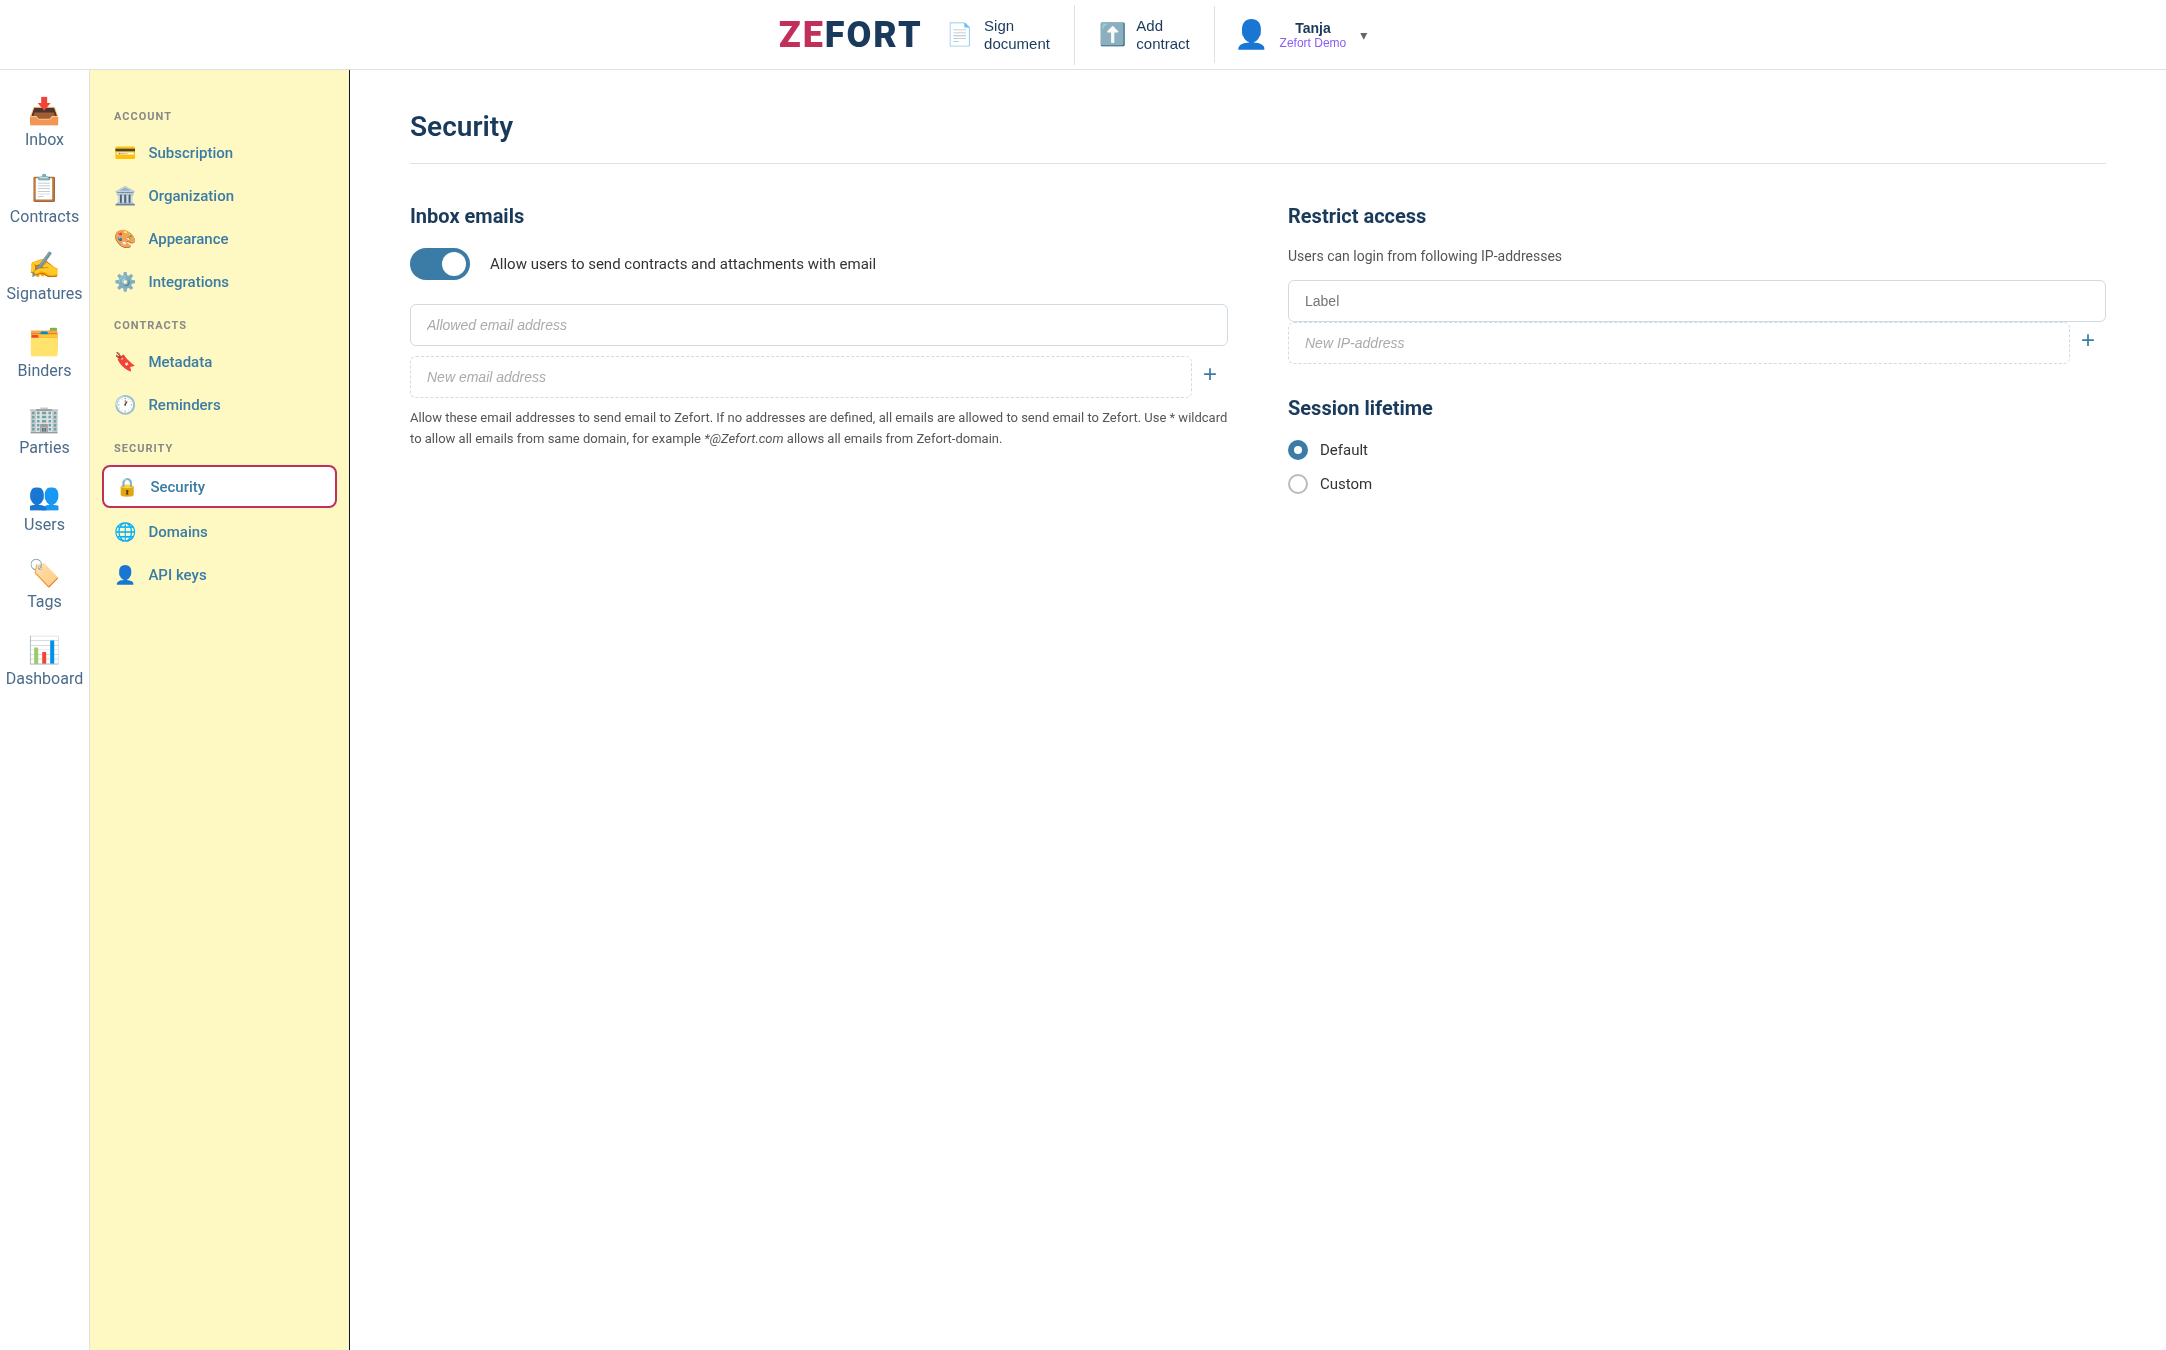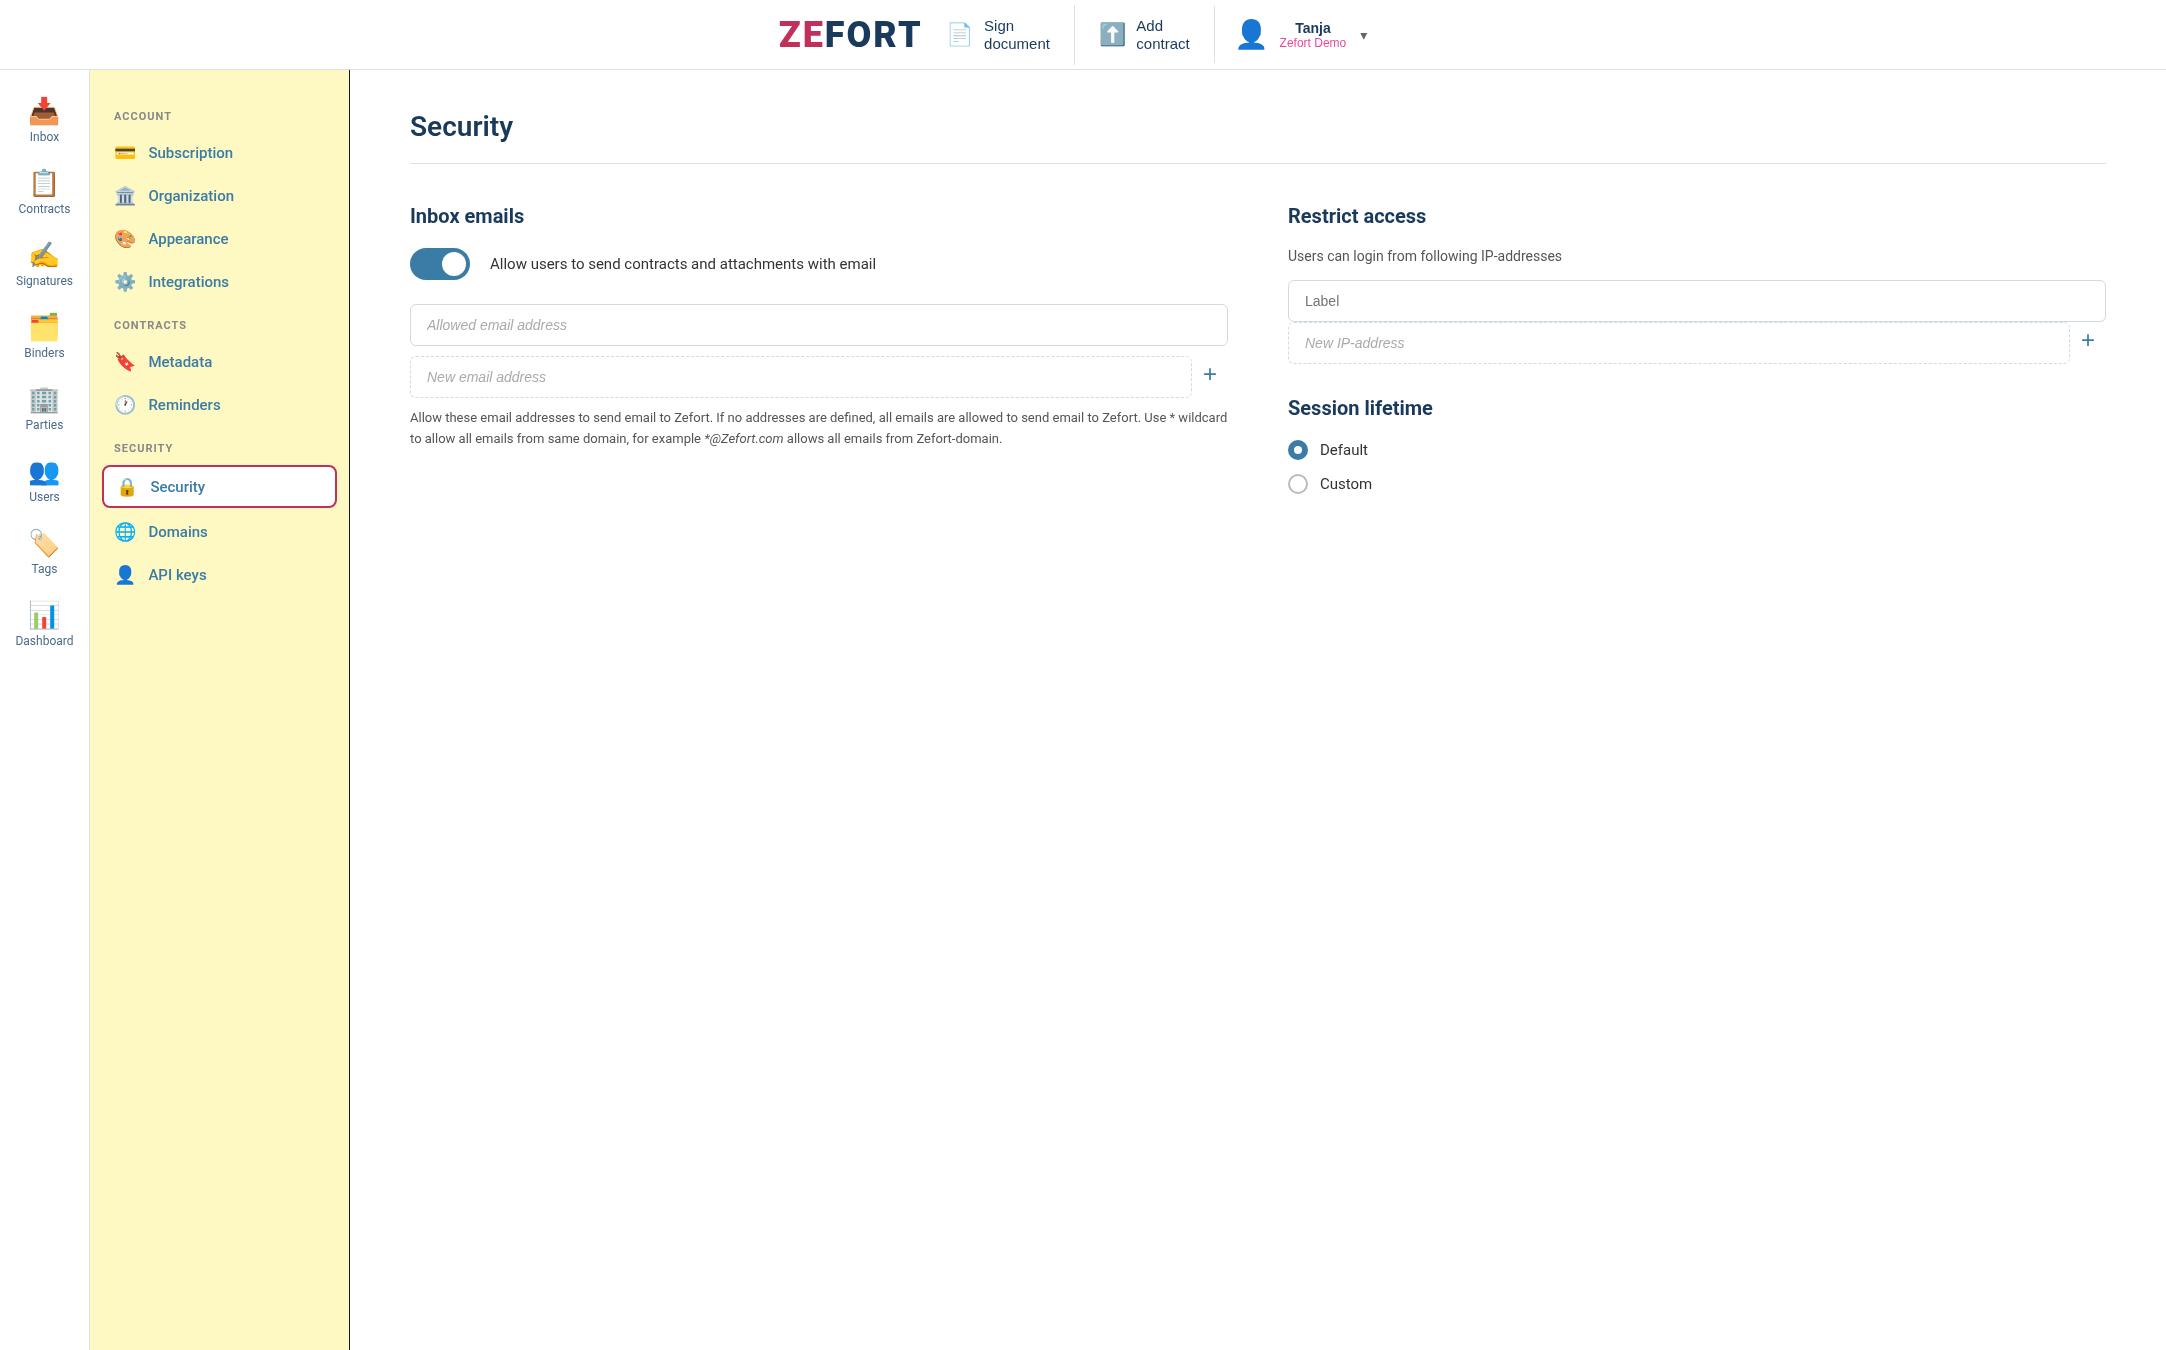--- a/index.html
+++ b/index.html
@@ -57,21 +57,21 @@
       color: #1a3a5c;
       font-size: 15px;
       border-left: 1px solid #e0e0e0;
       background: none;
       border-top: none;
       border-right: none;
       border-bottom: none;
     }
     .user-icon { font-size: 28px; color: #3a7ca5; }
     .user-name { font-weight: 600; font-size: 14px; }
-    .user-org { font-size: 12px; color: #ec4899; }
+    .user-org { font-size: 12px; color: #8b5cf6; }
     .chevron-down { font-size: 14px; color: #666; margin-left: 4px; }
 
     
     .app-body {
       display: flex;
       height: calc(100vh - 70px);
     }
 
     
     .icon-nav {
@@ -89,21 +89,21 @@
       flex-direction: column;
       align-items: center;
       gap: 4px;
       padding: 10px 8px;
       cursor: pointer;
       width: 80px;
       border-radius: 8px;
       color: #4a6b8a;
     }
     .icon-nav-item .nav-icon { font-size: 26px; }
-    .icon-nav-item .nav-label { font-size: 12px; color: #4a6b8a; text-align: center; }
+    .icon-nav-item .nav-label { font-size: 16px; color: #4a6b8a; text-align: center; }
 
     
     .secondary-nav {
       width: 260px;
       background: #fef9c3;
       border-right: 1px solid #0f172a;
       padding: 24px 0;
       overflow-y: auto;
     }
     .nav-section-title {

